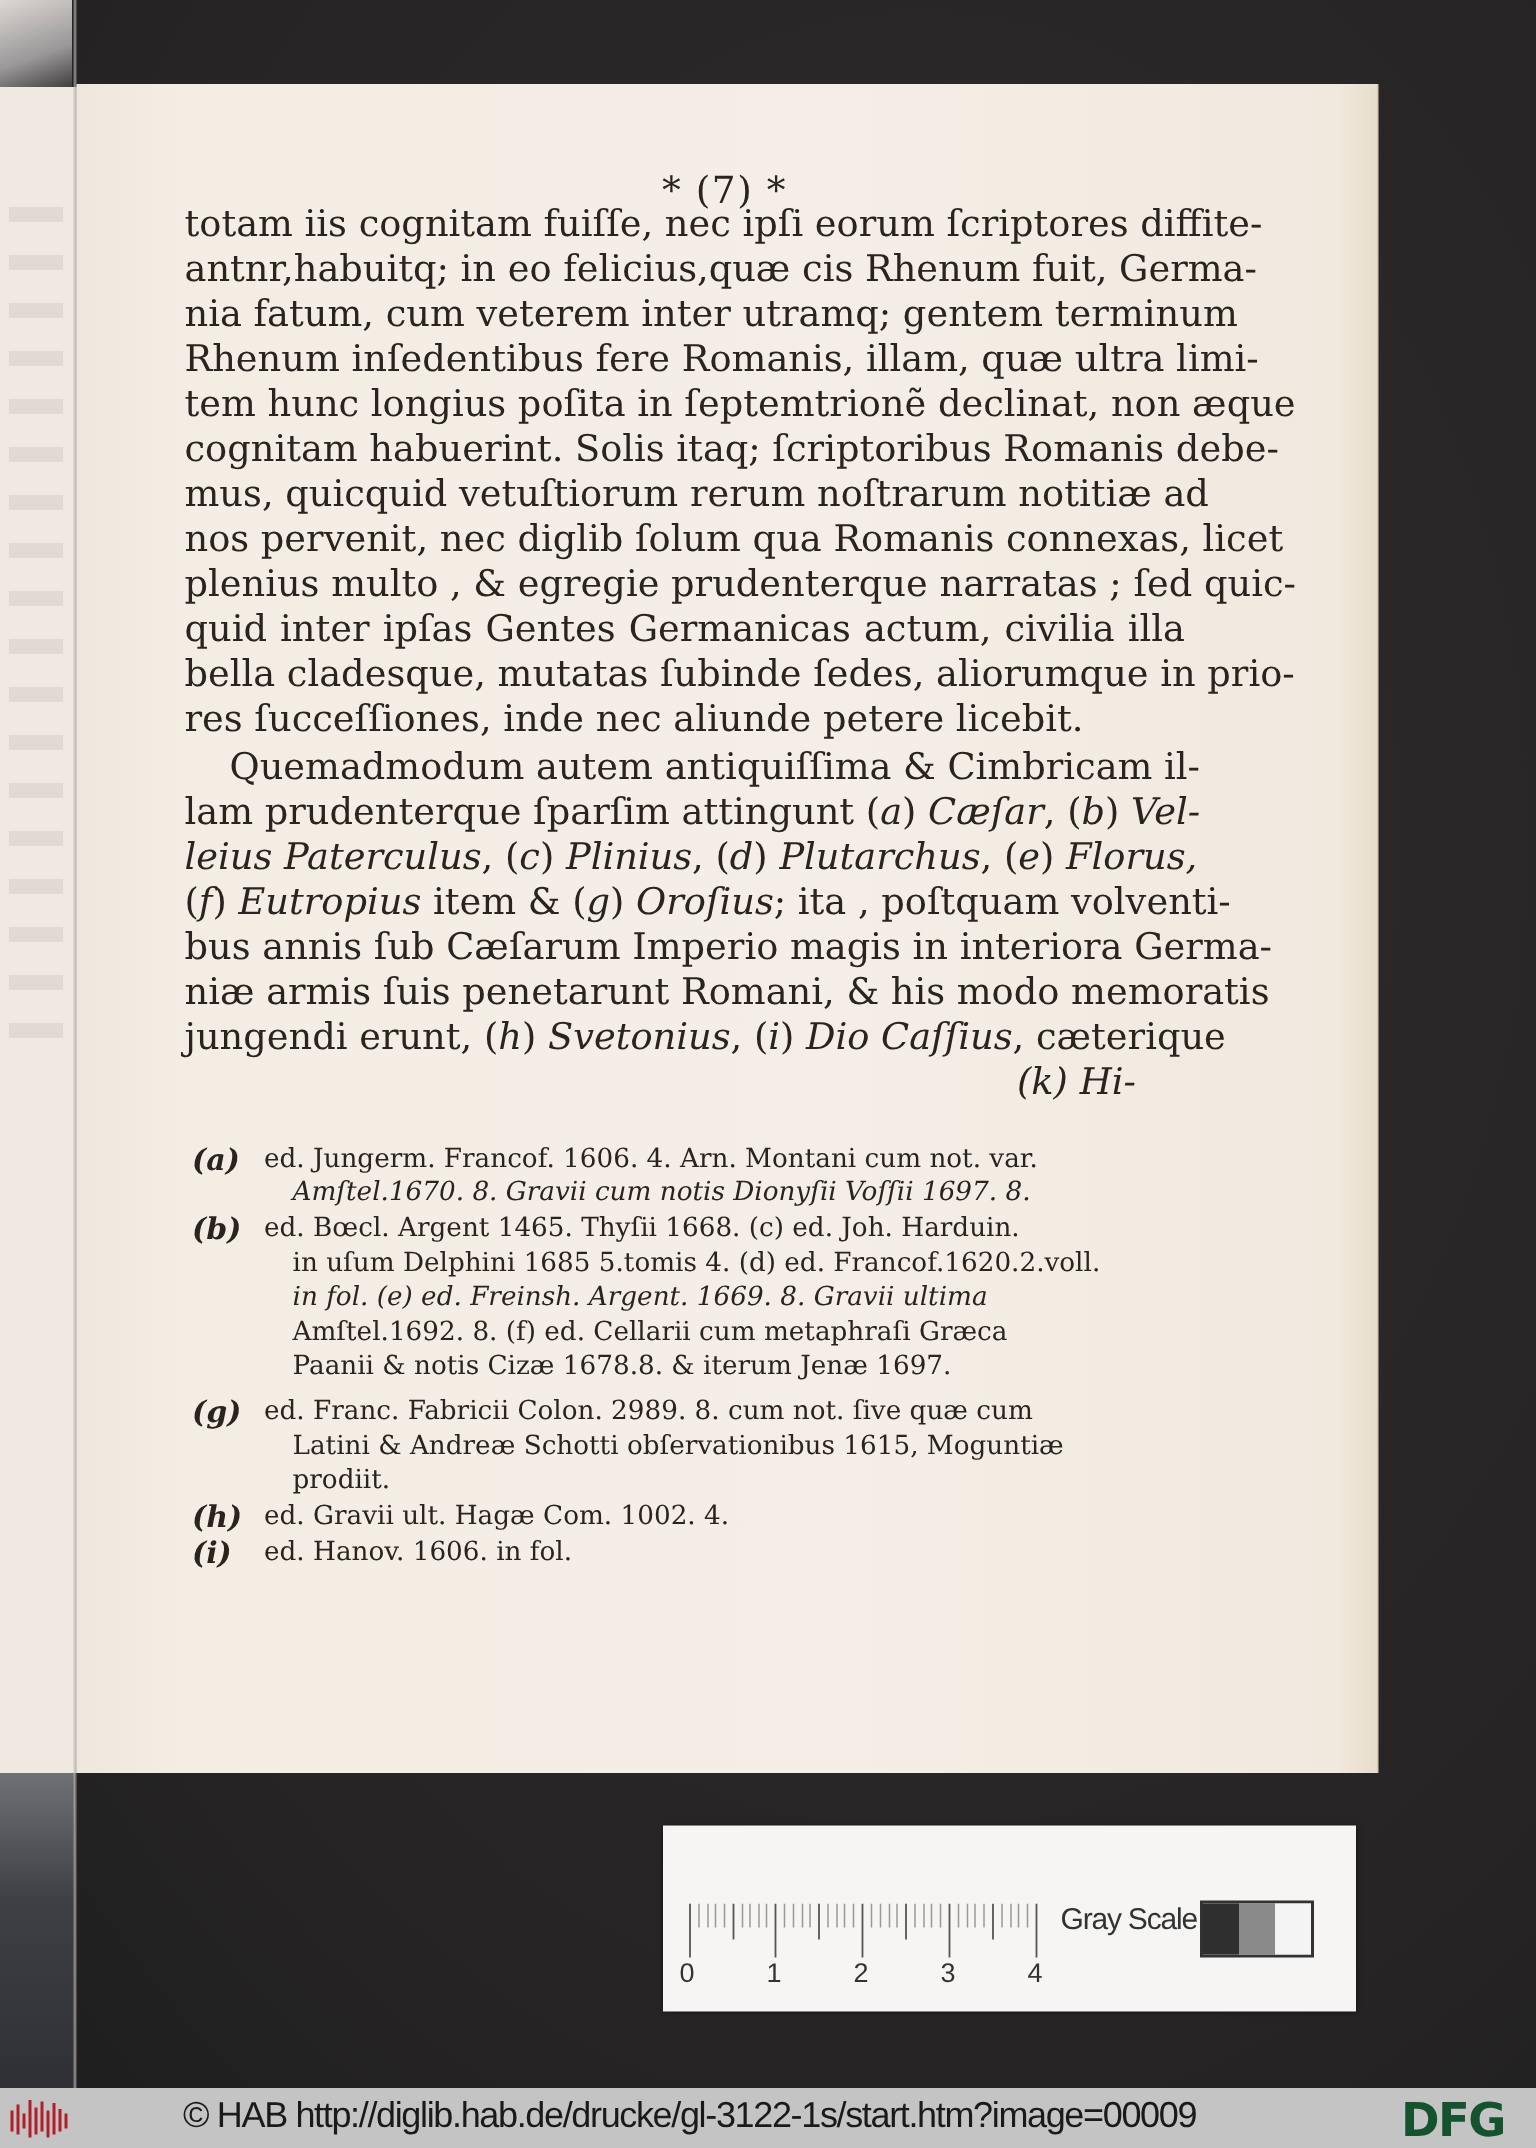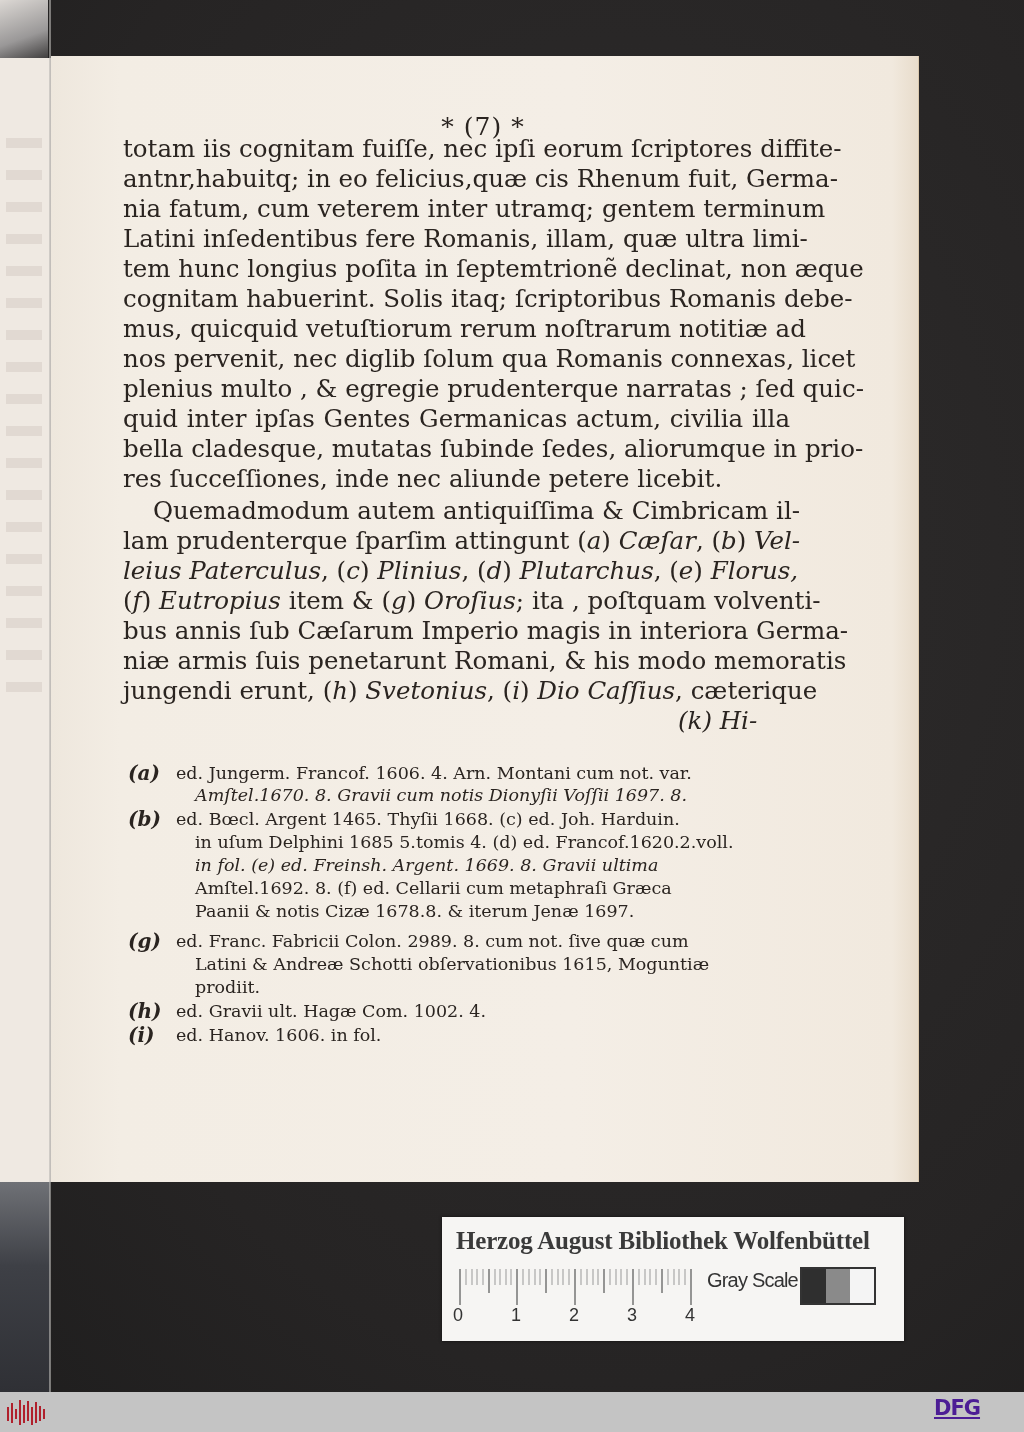--- a/index.html
+++ b/index.html
@@ -94,22 +94,22 @@
     background:#c4c4c4;
   }
   .hab-logo { position:absolute; left:6px; top:5px; width:40px; height:30px; }
   .footer-text {
     position:absolute; left:122px; top:5px;
     font-family:"Liberation Sans", sans-serif; font-size:24px; color:#1a1a1a;
     letter-spacing:-0.9px; white-space:nowrap;
   }
   .dfg-logo {
     position:absolute; left:934px; top:4px;
-    font-family:"DejaVu Sans", sans-serif; font-weight:bold; font-size:21px;
-    color:#4c1d95; letter-spacing:-1px;text-decoration:underline;
+    font-family:"DejaVu Sans", sans-serif; font-weight:bold; font-size:31px;
+    color:#14532d; letter-spacing:-1px;
   }
 </style>
 </head>
 <body>
 
 <div class="bg-dark"></div>
 <div class="left-strip"></div>
 <div class="left-page">
   <div class="ghost" style="top:80px"></div>
     <div class="ghost" style="top:112px"></div>
@@ -133,21 +133,21 @@
 <div class="left-strip-bottom"></div>
 <div class="spine-line"></div>
 
 <div class="page">
   <div class="text">
     <div class="pagenum">* (7) *</div>
 
     <div class="body-line justify" style="top:78px">totam iis cognitam fuiſſe, nec ipſi eorum ſcriptores diffite-</div>
     <div class="body-line justify" style="top:108px">antnr,habuitq; in eo felicius,quæ cis Rhenum fuit, Germa-</div>
     <div class="body-line justify" style="top:138px">nia fatum, cum veterem inter utramq; gentem terminum</div>
-    <div class="body-line justify" style="top:168px">Latini inſedentibus fere Romanis, illam, quæ ultra limi-</div>
+    <div class="body-line justify" style="top:168px">Rhenum inſedentibus fere Romanis, illam, quæ ultra limi-</div>
     <div class="body-line justify" style="top:198px">tem hunc longius poſita in ſeptemtrionẽ declinat, non æque</div>
     <div class="body-line justify" style="top:228px">cognitam habuerint. Solis itaq; ſcriptoribus Romanis debe-</div>
     <div class="body-line justify" style="top:258px">mus, quicquid vetuſtiorum rerum noſtrarum notitiæ ad</div>
     <div class="body-line justify" style="top:288px">nos pervenit, nec diglib ſolum qua Romanis connexas, licet</div>
     <div class="body-line justify" style="top:318px">plenius multo , &amp; egregie prudenterque narratas ; ſed quic-</div>
     <div class="body-line justify" style="top:348px">quid inter ipſas Gentes Germanicas actum, civilia illa</div>
     <div class="body-line justify" style="top:378px">bella cladesque, mutatas ſubinde ſedes, aliorumque in prio-</div>
     <div class="body-line" style="top:408px">res ſucceſſiones, inde nec aliunde petere licebit.</div>
 
     <div class="body-line justify indent" style="top:440px">Quemadmodum autem antiquiſſima &amp; Cimbricam il-</div>
@@ -202,21 +202,20 @@
       </div>
       <div class="fn-line" style="top:968px; left:0;">
         <span class="fn-mark">(i)</span>
         <span class="fn-text">ed. Hanov. 1606. in fol.</span>
       </div>
     </div>
   </div>
 </div>
 
 <div class="label-card">
-  <div class="label-title">Herzog August Bibliothek Wolfenbüttel</div>
   <div class="ruler">
     <svg width="240" height="40">
       <g stroke="#555" stroke-width="1.2">
         <line x1="1" y1="0" x2="1" y2="36"></line>
         <line x1="58" y1="0" x2="58" y2="36"></line>
         <line x1="116" y1="0" x2="116" y2="36"></line>
         <line x1="174" y1="0" x2="174" y2="36"></line>
         <line x1="232" y1="0" x2="232" y2="36"></line>
         <line x1="30" y1="0" x2="30" y2="24"></line>
         <line x1="87" y1="0" x2="87" y2="24"></line>
@@ -280,14 +279,15 @@
       <line x1="10" y1="12" x2="10" y2="22"></line>
         <line x1="14" y1="3" x2="14" y2="28"></line>
       <line x1="18" y1="8" x2="18" y2="26"></line>
         <line x1="22" y1="4" x2="22" y2="24"></line>
       <line x1="26" y1="10" x2="26" y2="28"></line>
         <line x1="30" y1="5" x2="30" y2="26"></line>
       <line x1="34" y1="9" x2="34" y2="24"></line>
         <line x1="38" y1="12" x2="38" y2="22"></line>
     </g>
   </svg>
+  <div class="footer-text">© HAB http://diglib.hab.de/drucke/gl-3122-1s/start.htm?image=00009</div>
   <div class="dfg-logo">DFG</div>
 </div>
 
 </body></html>

